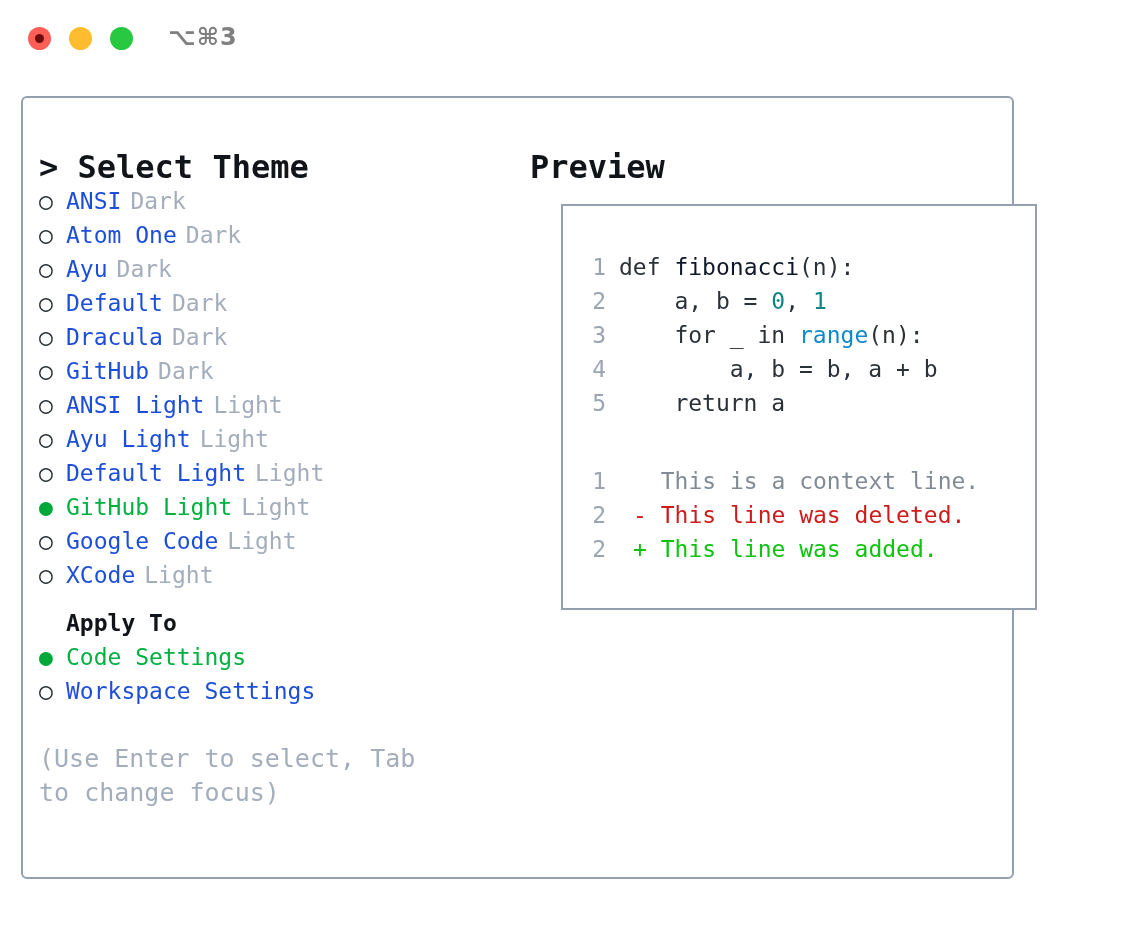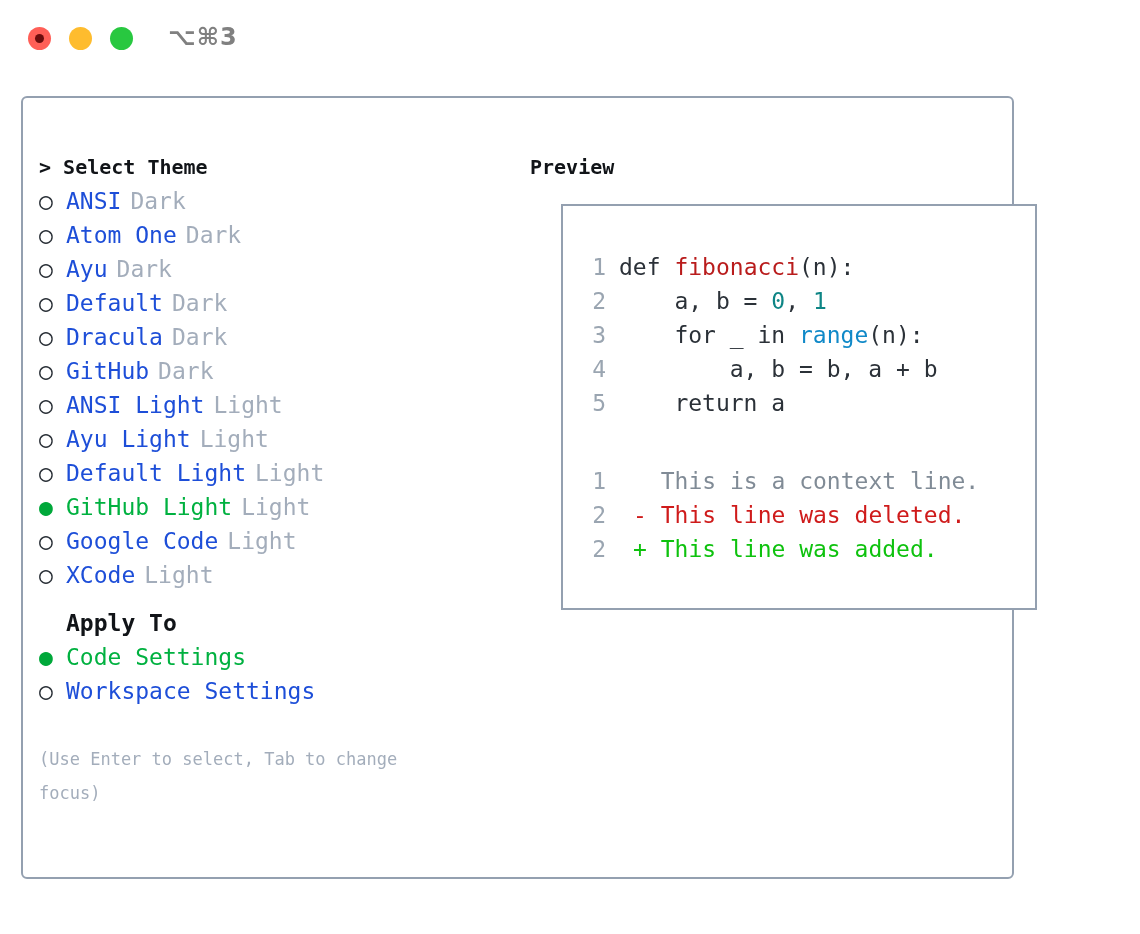--- a/index.html
+++ b/index.html
@@ -97,21 +97,21 @@
     width: 440px;
   }
   #right-col {
     position: absolute;
     left: 507px;
     top: 52px;
     width: 500px;
   }
 
   .section-title {
-    font-size: 20px;
+    font-size: 32px;
     font-weight: 700;
     color: #111418;
     line-height: 34px;
     white-space: pre;
   }
   .section-title .caret { color: #111418; }
 
   .opt-row {
     display: flex;
     align-items: baseline;
@@ -144,21 +144,21 @@
     font-size: 23px;
     font-weight: 700;
     color: #111418;
     line-height: 34px;
     padding-left: 27px;
     white-space: pre;
   }
 
   #hint {
     margin-top: 34px;
-    font-size: 17px;
+    font-size: 25px;
     line-height: 34px;
     color: #a3adbb;
     width: 420px;
     white-space: pre-wrap;
   }
 
   
   #preview-box {
     position: absolute;
     left: 31px;
@@ -181,21 +181,21 @@
   .lnum {
     flex: 0 0 24px;
     width: 24px;
     text-align: right;
     color: #9aa5b1;
     margin-right: 13px;
   }
   .ctext { color: #2b3138; }
   .blank-line { height: 34px; }
 
-  .tok-fn   { color: #b91c1c; }
+  .tok-fn   { color: #0f172a; }
   .tok-num  { color: #0e8585; }
   .tok-call { color: #1089c8; }
   .tok-plain{ color: #2b3138; }
 
   .diff-ctx { color: #808b96; }
   .diff-del { color: #cf1b1b; }
   .diff-add { color: #0ec20e; }
 </style>
 </head>
 <body>

